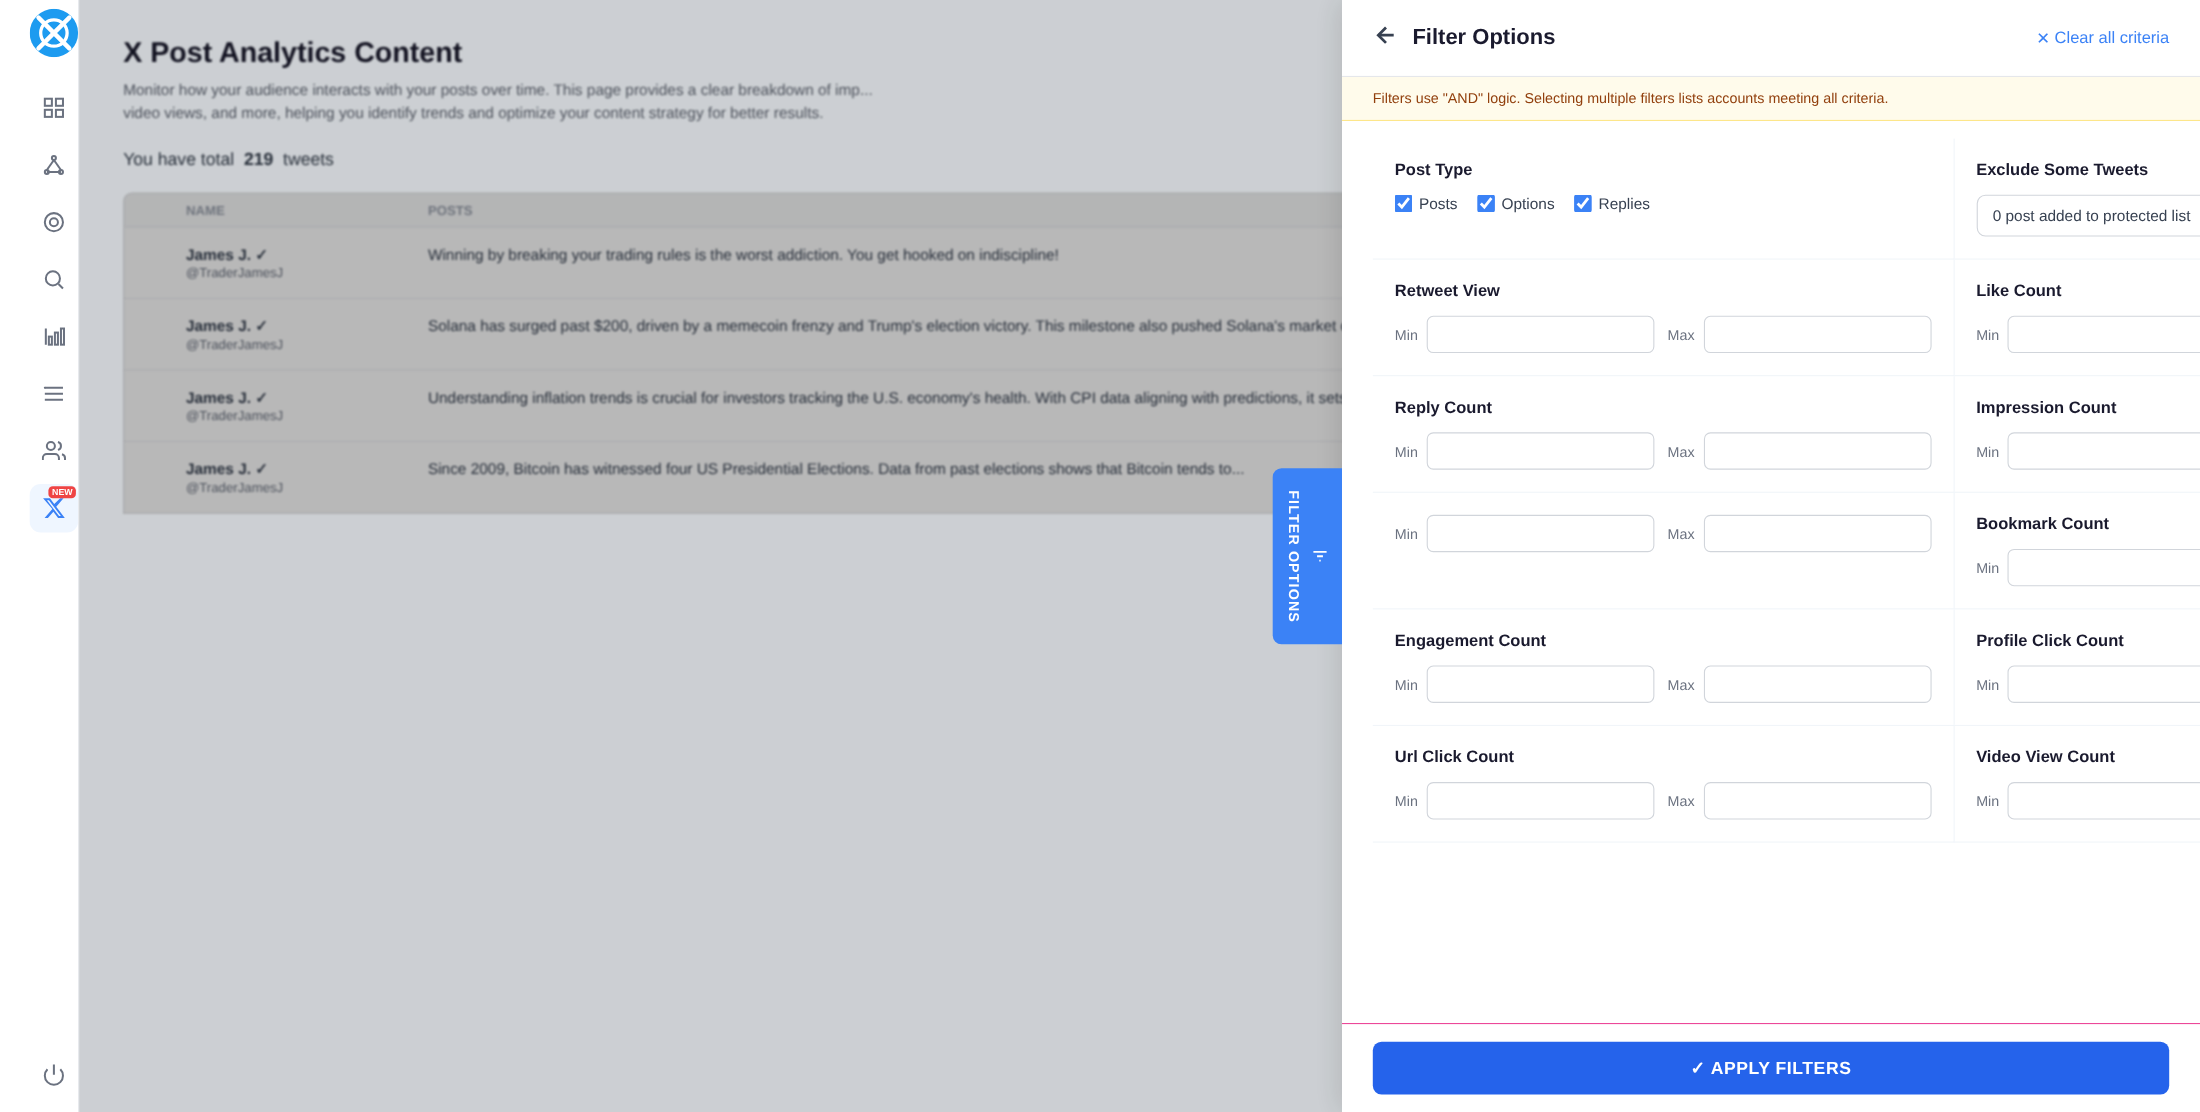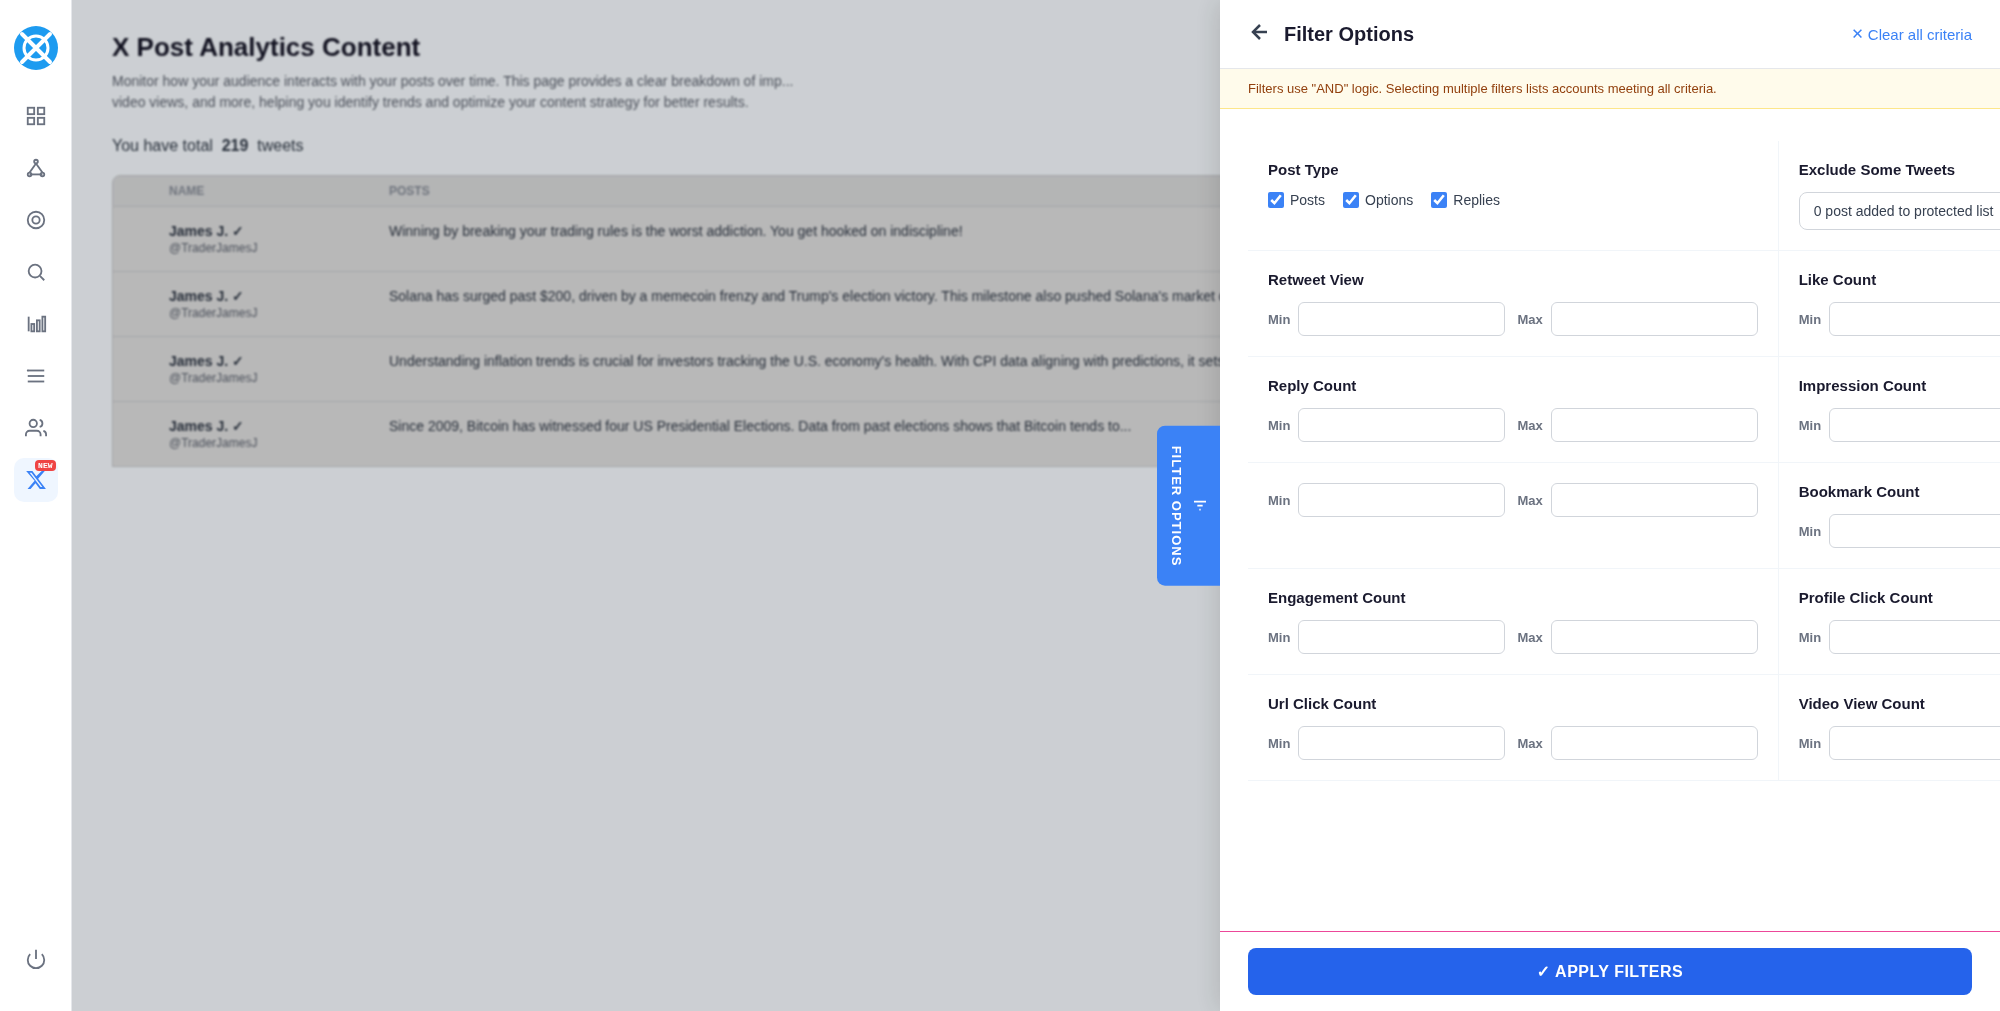--- a/index.html
+++ b/index.html
@@ -1,22 +1,22 @@
 <!DOCTYPE html>
 <html><head>
   <meta charset="utf-8">
   <style>
     * { box-sizing: border-box; margin: 0; padding: 0; }
     body { font-family: -apple-system, BlinkMacSystemFont, 'Segoe UI', sans-serif; background: #f0f4f8; width: 2000px; height: 1011px; overflow: hidden; }
 
     
     .sidebar {
       position: fixed; left: 0; top: 0; width: 72px; height: 100%; background: #fff;
-      display: flex; flex-direction: column; align-items: center; padding: 26px 0;
-      border-right: 1px solid #e5e7eb; z-index: 10; font-family: Liberation Mono, monospace;
+      display: flex; flex-direction: column; align-items: flex-end; padding: 8px 0;
+      border-right: 1px solid #e5e7eb; z-index: 10;
     }
     .sidebar-logo { width: 44px; height: 44px; margin-bottom: 20px; }
     .sidebar-item {
       width: 44px; height: 44px; display: flex; align-items: center; justify-content: center;
       border-radius: 10px; margin: 4px 0; cursor: pointer; color: #6b7280; position: relative;
     }
     .sidebar-item.active { background: #eff6ff; color: #3b82f6; }
     .sidebar-item svg { width: 22px; height: 22px; }
     .new-badge {
       position: absolute; top: 2px; right: 2px; background: #ef4444; color: #fff;
@@ -76,21 +76,21 @@
     }
     .filter-header-left { display: flex; align-items: center; gap: 12px; }
     .filter-title { font-size: 20px; font-weight: 700; color: #1a1a2e; }
     .clear-all { color: #3b82f6; font-size: 15px; font-weight: 500; cursor: pointer; display: flex; align-items: center; gap: 4px; }
 
     .filter-notice {
       background: #fffbeb; border-bottom: 1px solid #fde68a;
       padding: 12px 28px; font-size: 13px; color: #92400e; flex-shrink: 0;
     }
 
-    .filter-body { padding: 32px 28px; flex: 1; overflow-y: auto; }
+    .filter-body { padding: 16px 28px; flex: 1; overflow-y: auto; }
 
     .filter-grid { display: grid; grid-template-columns: 1fr 1fr; gap: 0; }
 
     .filter-section {
       padding: 20px 20px; border-bottom: 1px solid #f1f5f9; border-right: 1px solid #f1f5f9;
     }
     .filter-section:nth-child(even) { border-right: none; }
     .filter-section-title { font-size: 15px; font-weight: 600; color: #1a1a2e; margin-bottom: 14px; }
 
     
@@ -102,21 +102,21 @@
     .exclude-row { display: flex; align-items: center; gap: 10px; }
     .exclude-dropdown {
       flex: 1; border: 1px solid #d1d5db; border-radius: 8px; padding: 10px 14px;
       font-size: 14px; color: #374151; display: flex; align-items: center; justify-content: space-between;
       cursor: pointer; background: #fff;
     }
 
     
     .minmax-row { display: flex; align-items: center; gap: 12px; }
     .minmax-item { display: flex; align-items: center; gap: 8px; flex: 1; }
-    .minmax-label { font-size: 13px; color: #6b7280; font-weight: 700; }
+    .minmax-label { font-size: 13px; color: #6b7280; font-weight: 400; }
     .minmax-input {
       flex: 1; border: 1px solid #d1d5db; border-radius: 6px; padding: 8px 12px;
       font-size: 14px; color: #374151; background: #fff; outline: none;
     }
 
     
     .filter-footer {
       padding: 16px 28px; border-top: 1px solid #ec4899; background: #fff;
       flex-shrink: 0;
     }

